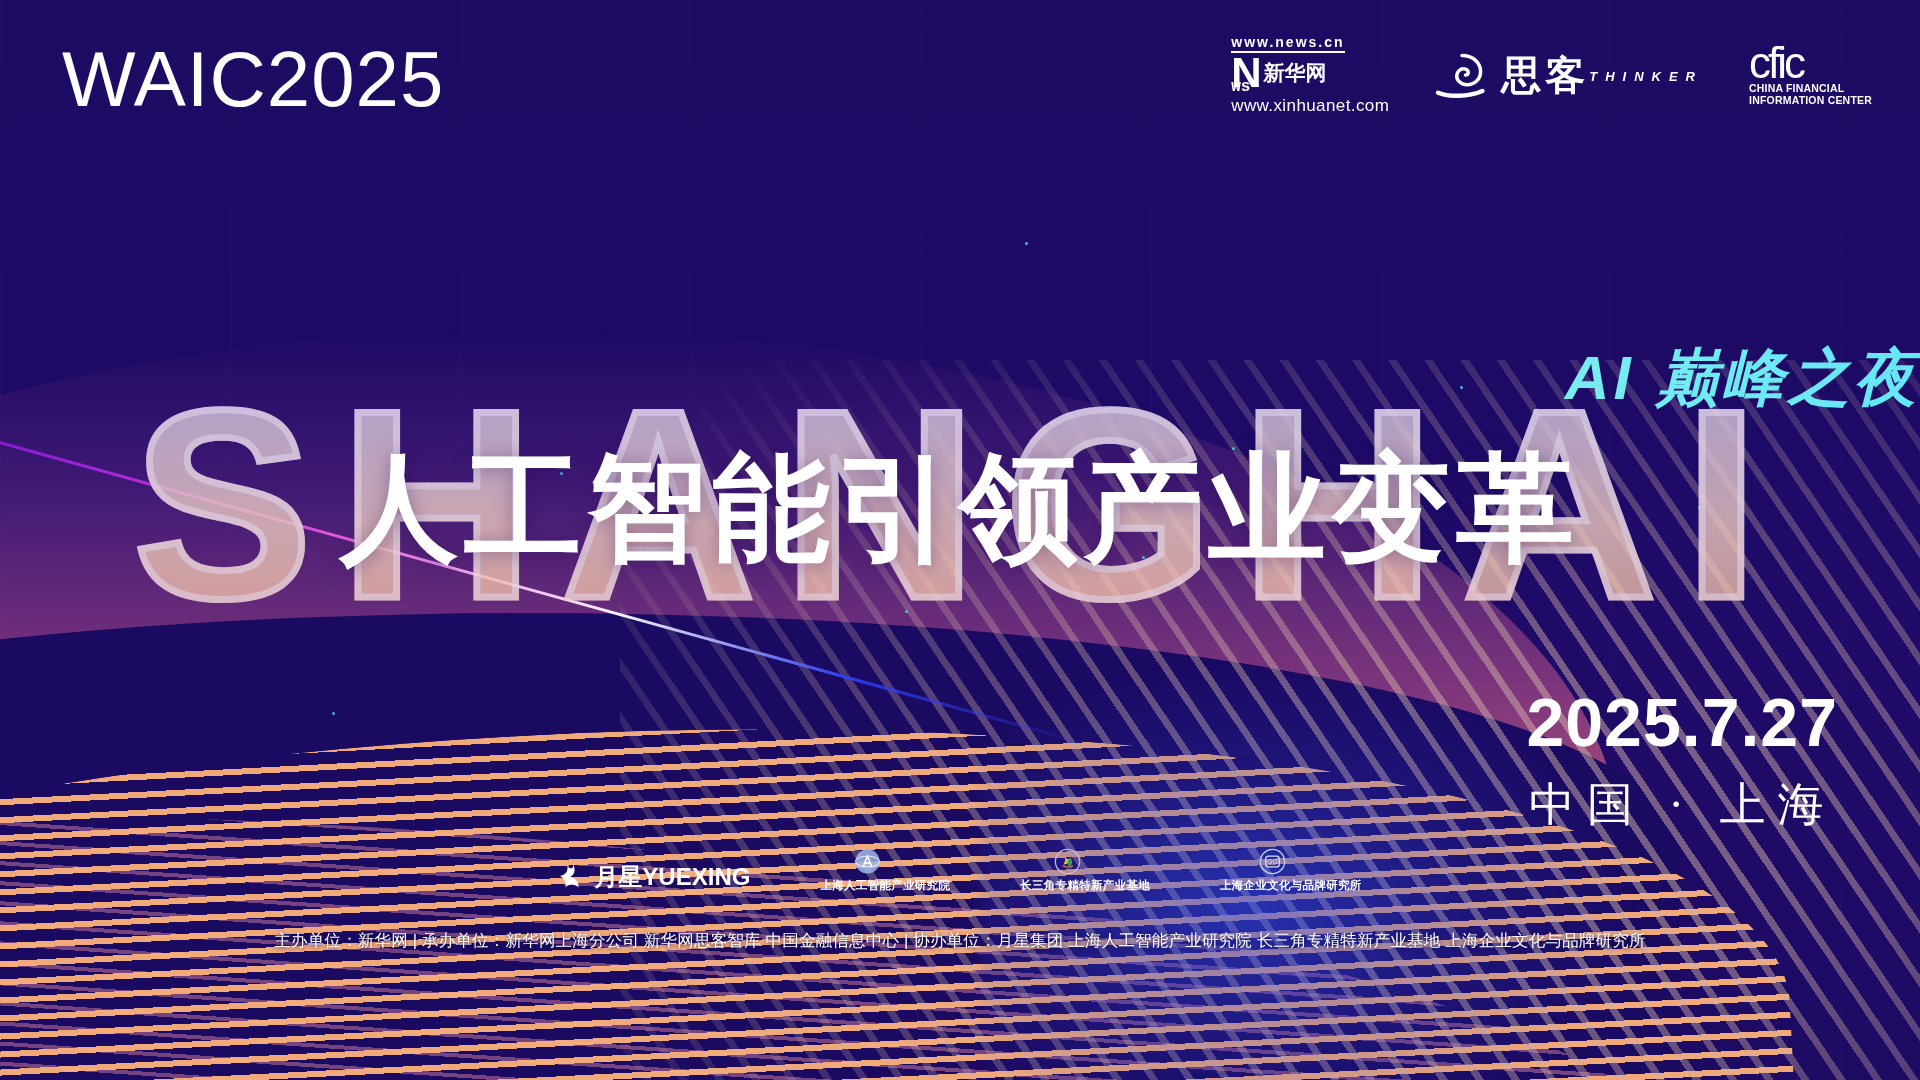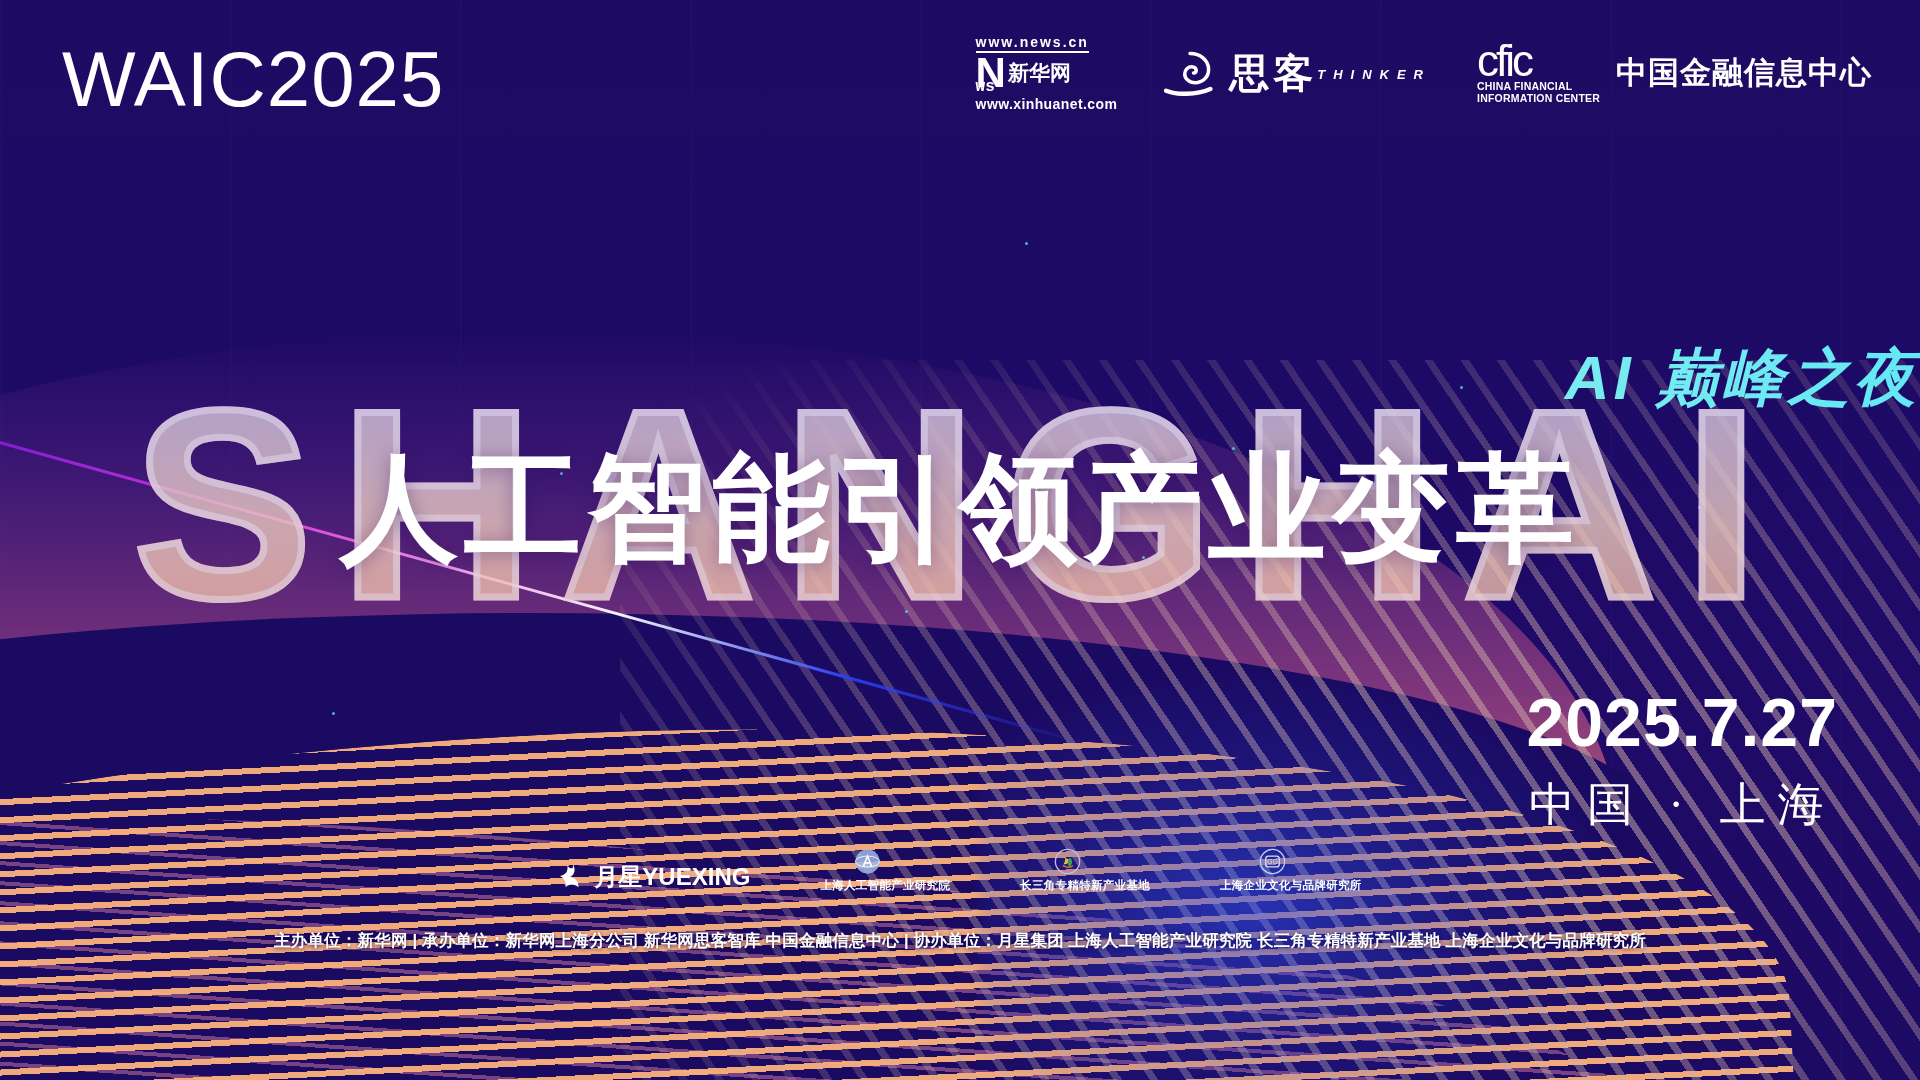--- a/index.html
+++ b/index.html
@@ -102,21 +102,21 @@
   }
   .waic .yr{font-weight:200;}
   .logos{position:absolute; right:48px; top:34px; display:flex; align-items:center; gap:46px;}
 
   .xh{display:flex;flex-direction:column;align-items:flex-start;color:#fff;}
   .xh .url-top{font-size:14px;font-weight:700;letter-spacing:2px;border-bottom:2px solid #fff;padding-bottom:1px;}
   .xh .mid{display:flex;align-items:center;gap:4px;margin-top:2px;}
   .xh .bigN{font-size:42px;font-weight:900;line-height:.84;letter-spacing:-2px;}
   .xh .cn{font-size:21px;font-weight:700;line-height:1;}
   .xh .ws{font-size:16px;font-weight:900;line-height:.9;margin-top:-10px;font-family:Liberation Mono, monospace;}
-  .xh .url-bot{font-size:14px;font-weight:700;letter-spacing:.4px;margin-top:1px;}
+  .xh .url-bot{font-size:17px;font-weight:400;letter-spacing:.4px;margin-top:1px;}
 
   .thinker{display:flex;flex-direction:row;align-items:center;color:#fff;}
   .thinker .row{display:flex;align-items:center;gap:12px;}
   .thinker .swirl{width:54px;height:46px;}
   .thinker .zh{font-size:40px;font-weight:700;letter-spacing:4px;line-height:1;}
   .thinker .en{font-size:13px;letter-spacing:8px;font-weight:600;margin-top:4px;font-style:italic;}
 
   .cfic{display:flex;align-items:center;gap:16px;color:#fff;}
   .cfic .mark{display:flex;flex-direction:column;}
   .cfic .wm{font-size:44px;font-weight:400;letter-spacing:-3px;line-height:.9;}
@@ -152,21 +152,21 @@
   .blogo{display:flex;flex-direction:column;align-items:center;gap:3px;}
   .blogo .cap{font-size:11.5px;font-weight:700;letter-spacing:.3px;white-space:nowrap;margin-left:36px;}
   .yx{display:flex;align-items:center;gap:6px;}
   .yx .star{width:30px;height:30px;}
   .yx .txt{font-size:24px;font-weight:700;letter-spacing:0px;}
   .emb{width:27px;height:27px;border-radius:50%;display:block;}
 
   
   .credits{
     position:absolute; left:0; right:0; top:930px; text-align:center;
-    font-size:16.5px; font-weight:700; color:#fff; letter-spacing:.2px;
+    font-size:16.5px; font-weight:400; color:#fff; letter-spacing:.2px;
     text-shadow:0 1px 4px rgba(20,8,60,.85);
   }
 </style>
 </head>
 <body>
 
 <div class="stage">
 
   <div class="vband"></div>
   <div class="warm"></div>
@@ -216,21 +216,20 @@
         </div>
         <div class="en">THINKER</div>
       </div>
 
       <div class="cfic">
         <div class="mark">
           <span class="wm">cfic</span>
           <span class="sub">CHINA FINANCIAL</span>
           <span class="sub">INFORMATION CENTER</span>
         </div>
-        <span class="zh">中国金融信息中心</span>
       </div>
 
     </div>
   </div>
 
   <div class="subtitle">AI 巅峰之夜</div>
   <div class="headline">人工智能引领产业变革</div>
 
   <div class="dateblk">
     <div class="d">2025.7.27</div>

